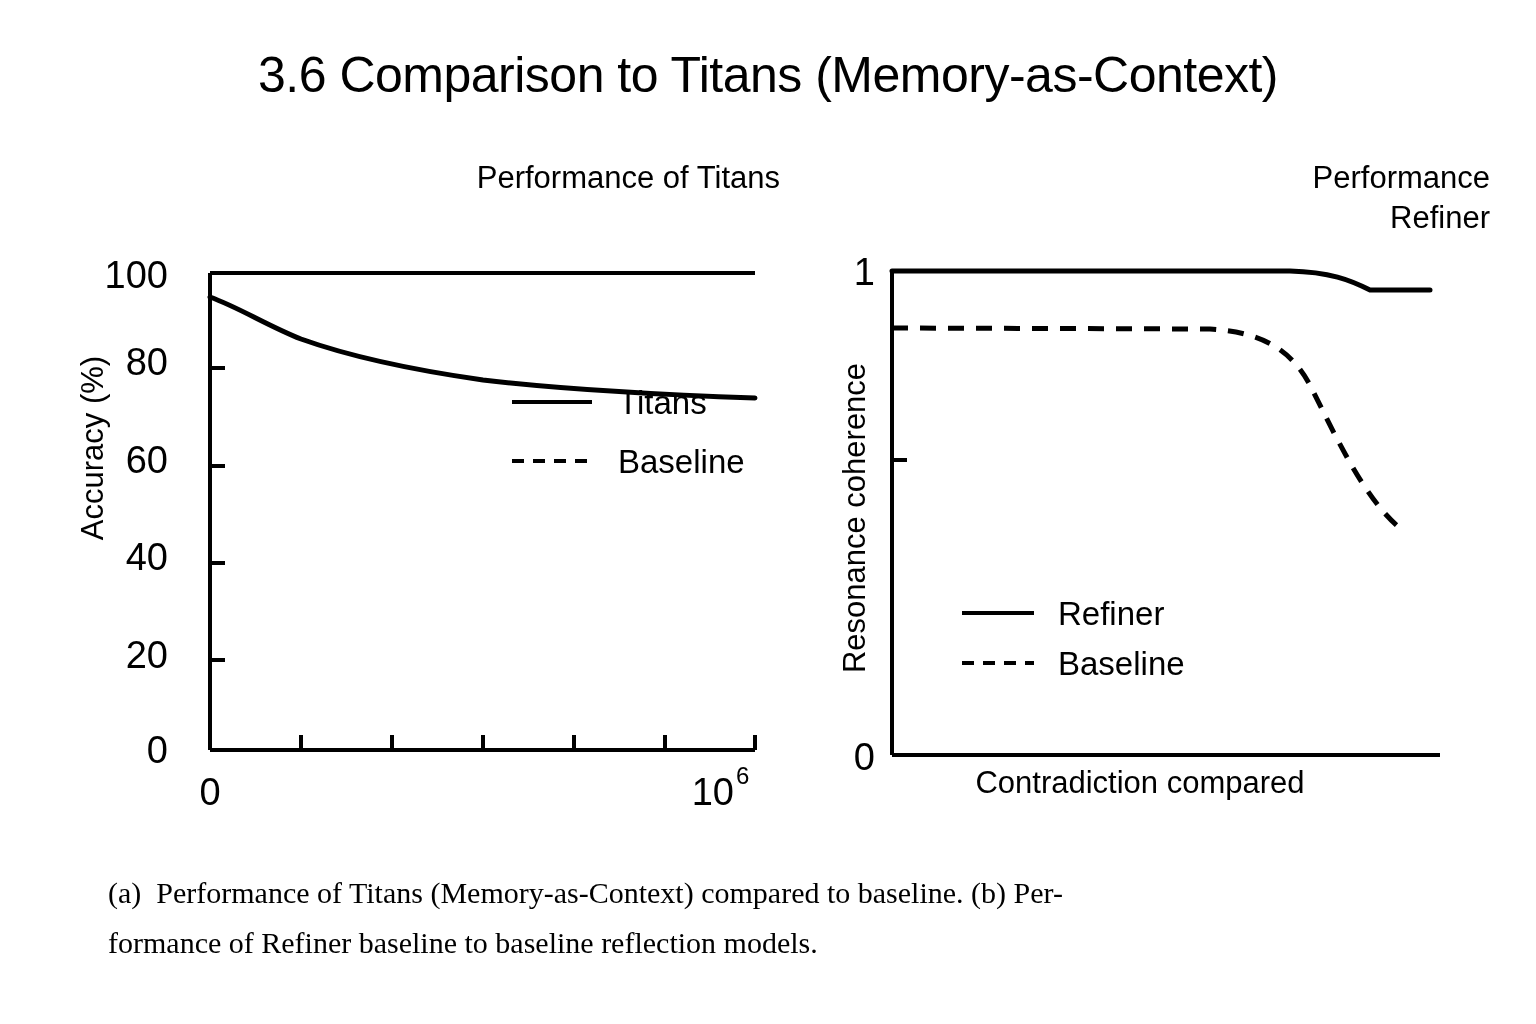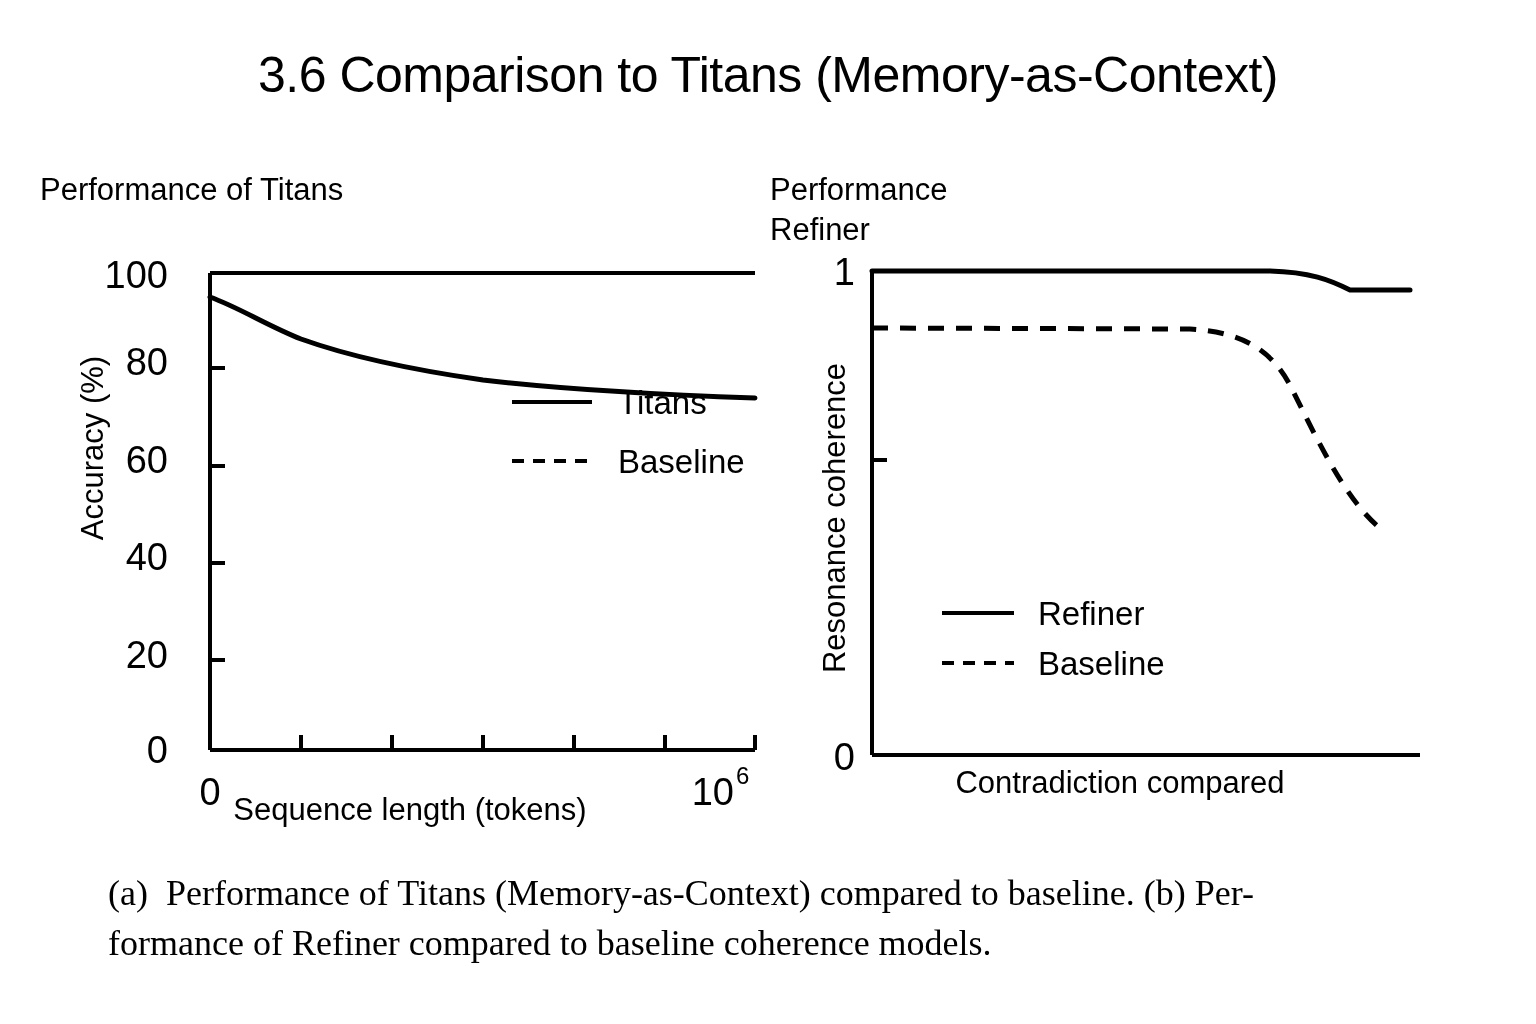--- a/index.html
+++ b/index.html
@@ -43,32 +43,31 @@
     top: 130px;
     width: 1536px;
     height: 740px;
   }
   .panel {
     position: absolute;
     top: 0;
     height: 740px;
   }
   .panel-left  { left: 40px;  width: 740px; }
-  .panel-right { left: 770px; width: 700px; }
+  .panel-right { left: 790px; width: 700px; }
 
   .panel-title {
     position: absolute;
     top: 28px;
     width: 100%;
-    text-align: left;
+    text-align: right;
     font-size: 31px;
     line-height: 40px;
     font-weight: 400;
     color: #000000;
-    margin-top: 12px;
   }
   .panel-right .panel-title { top: 28px; }
 
   .plot-svg {
     position: absolute;
     left: 0;
     top: 0;
   }
 
   .axis-label-x {
@@ -104,21 +103,21 @@
     width: 340px;
   }
 
   
   .caption {
     position: absolute;
     left: 108px;
     top: 868px;
     width: 1330px;
     font-family: "Liberation Serif", serif;
-    font-size: 36px;
+    font-size: 30px;
     line-height: 50px;
     text-align: justify;
     color: #000000;
   }
   .caption .cap-line { display: block; white-space: pre; }
 
   .tick-text {
     font-family: "Liberation Sans", sans-serif;
     font-size: 38px;
     fill: #000000;
@@ -176,21 +175,20 @@
           <text class="legend-text" x="578" y="284">Titans</text>
           <line x1="472" y1="331" x2="552" y2="331" stroke="#000" stroke-width="4" stroke-dasharray="12 9"></line>
           <text class="legend-text" x="578" y="343">Baseline</text>
         </g>
 
         <text class="tick-text" x="170" y="675" text-anchor="middle">0</text>
         <text class="tick-text" x="694" y="675" text-anchor="end">10</text>
         <text class="sup-text" x="696" y="654">6</text>
       </svg>
 
-      <div class="axis-label-x">Sequence length (tokens)</div>
     </div>
 
     <div class="panel panel-right">
 
       <div class="panel-title">
         <div>Performance</div>
         <div>Refiner</div>
       </div>
 
       <div class="axis-label-y">Resonance coherence</div>
@@ -216,16 +214,16 @@
           <text class="legend-text" x="268" y="545">Baseline</text>
         </g>
       </svg>
 
       <div class="axis-label-x">Contradiction compared</div>
     </div>
   </div>
 
   <div class="caption">
     <span class="cap-line">(a)  Performance of Titans (Memory-as-Context) compared to baseline. (b) Per-</span>
-    <span class="cap-line">formance of Refiner compared to baseline coherence models.</span>
+    <span class="cap-line">formance of Refiner baseline to baseline reflection models.</span>
   </div>
 
 </div>
 
 </body></html>

